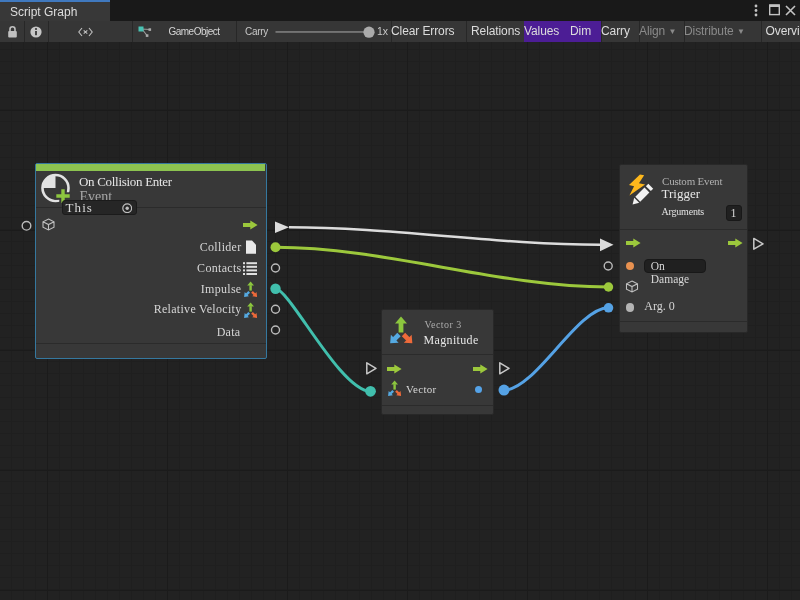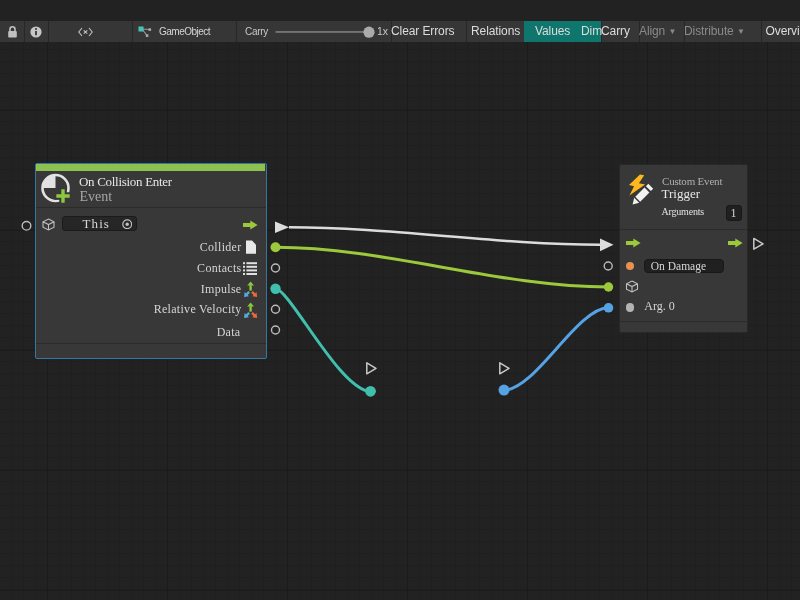--- a/index.html
+++ b/index.html
@@ -10,21 +10,21 @@
 
   
   #tabbar { position:absolute; top:0; left:0; width:800px; height:21px; background:#191919; }
   #tab { position:absolute; top:0; left:0; width:110px; height:21px; background:#383838; border-top:2px solid #4079bf; }
   #tab span { position:absolute; left:10px; top:3px; font-size:12px; color:#dedede; }
 
   
   #toolbar { position:absolute; top:21px; left:0; width:800px; height:21px; background:#363636; }
   .sep { position:absolute; top:0; width:1px; height:21px; background:#272727; }
   .tbtn { position:absolute; top:0; height:21px; line-height:21px; font-size:12px; color:#dcdcdc; letter-spacing:-0.1px; }
-  .tbtn.active { background:#0f766e;padding-left:11px; }
+  .tbtn.active { background:#4c1d95; }
   .tbtn.dim { color:#8a8a8a; }
 
   
   #canvas { position:absolute; top:42px; left:0; width:800px; height:558px;
     background-color:#222222;
     background-image:
       linear-gradient(to right, #1b1b1b 1px, transparent 1px),
       linear-gradient(to bottom, #1b1b1b 1px, transparent 1px),
       linear-gradient(to right, #1f1f1f 1px, transparent 1px),
       linear-gradient(to bottom, #1f1f1f 1px, transparent 1px);
@@ -77,20 +77,37 @@
       </g>
       <g id="flowarrow">
         <path d="M0,3 h7.3 V0.4 L14.6,5 L7.3,9.6 V7 H0 Z" fill="#9cc83c"></path>
       </g>
       <g id="cube13">
         <path d="M6.5,1 L12,3.8 L12,9.2 L6.5,12 L1,9.2 L1,3.8 Z M1,3.8 L6.5,6.6 L12,3.8 M6.5,6.6 L6.5,12" fill="none" stroke="#c0c0c0" stroke-width="1.1"></path>
       </g>
     </defs>
   </svg>
 
+  <div id="tabbar">
+    <div id="tab">
+        <span>Script Graph</span>
+      </div>
+    <svg class="abs" style="left:753px;top:4px" width="6" height="13" viewBox="0 0 6 13">
+      <circle cx="3" cy="2" r="1.4" fill="#c3c3c3"></circle>
+        <circle cx="3" cy="6.5" r="1.4" fill="#c3c3c3"></circle>
+        <circle cx="3" cy="11" r="1.4" fill="#c3c3c3"></circle>
+    </svg>
+    <svg class="abs" style="left:769px;top:4px" width="11" height="12" viewBox="0 0 11 12">
+      <rect x="0.7" y="1" width="9.6" height="9.6" fill="none" stroke="#c3c3c3" stroke-width="1.4"></rect>
+      <rect x="0.7" y="0.6" width="9.6" height="2.4" fill="#c3c3c3"></rect>
+    </svg>
+    <svg class="abs" style="left:785px;top:4.5px" width="11" height="11" viewBox="0 0 11 11">
+      <path d="M1,1 L10,10 M10,1 L1,10" stroke="#c3c3c3" stroke-width="1.6" fill="none"></path>
+    </svg>
+  </div>
 
   <div id="toolbar">
     <div class="sep" style="left:24px"></div>
     <div class="sep" style="left:48px"></div>
     <div class="sep" style="left:132px"></div>
     <div class="sep" style="left:236px"></div>
     <div class="sep" style="left:391px"></div>
     <div class="sep" style="left:465.5px"></div>
     <div class="sep" style="left:524px"></div>
     <div class="sep" style="left:570px"></div>
@@ -109,21 +126,21 @@
     </svg>
     <svg class="abs" style="left:78px;top:6px" width="15" height="10" viewBox="0 0 15 10">
       <path d="M4,1 L0.8,5 L4,9 M11,1 L14.2,5 L11,9 M5.7,3.3 L9.3,6.7 M9.3,3.3 L5.7,6.7" stroke="#c0c0c0" stroke-width="1.1" fill="none"></path>
     </svg>
     <svg class="abs" style="left:138px;top:5px" width="16" height="12" viewBox="0 0 16 12">
       <path d="M4,3 L11.5,3.5 M4,3 L9,9.5" stroke="#9a9a9a" stroke-width="1.2"></path>
       <rect x="0.5" y="0.5" width="5" height="5" fill="#49c3b4"></rect>
       <rect x="10.5" y="2.3" width="2.6" height="2.6" fill="#aaaaaa"></rect>
       <rect x="7.8" y="8.3" width="2.6" height="2.6" fill="#aaaaaa"></rect>
     </svg>
-    <div class="tbtn" style="left:159px;width:70px;text-align:left;font-size:10px;letter-spacing:-0.5px;color:#d5d5d5">GameObject</div>
+    <div class="tbtn" style="left:159px;width:70px;text-align:center;font-size:10px;letter-spacing:-0.5px;color:#d5d5d5">GameObject</div>
     <div class="tbtn" style="left:245px;width:30px;text-align:left;font-size:10px;letter-spacing:-0.3px;color:#c8c8c8">Carry</div>
     <svg class="abs" style="left:274px;top:0" width="114" height="21" viewBox="0 0 114 21">
       <rect x="1.5" y="10.2" width="94" height="1.5" fill="#848484"></rect>
       <circle cx="95" cy="11.2" r="5.6" fill="#ababab"></circle>
       <text x="103" y="14" font-size="10.5" fill="#c8c8c8" font-family="Liberation Sans">1x</text>
     </svg>
     <div class="tbtn" style="left:391px;width:74.5px">Clear Errors</div>
     <div class="tbtn" style="left:471px;width:76px">Relations</div>
     <div class="tbtn active" style="left:524px;width:46px">Values</div>
     <div class="tbtn active" style="left:570px;width:31px">Dim</div>
@@ -142,21 +159,21 @@
       <path d="M14.5,15 L14.5,2 A13,13 0 0 0 1.5,15 Z" fill="#e2e2e2"></path>
       <path d="M19.3,15.3 h5.4 v5 h5 v5.4 h-5 v5 h-5.4 v-5 h-5 v-5.4 h5 Z" fill="#8dc63f" stroke="#383838" stroke-width="2"></path>
     </svg>
     <div class="ntitle" style="left:43.5px;top:11.5px;font-size:13px;letter-spacing:-0.3px;line-height:13px">On Collision Enter</div>
     <div class="nsub" style="left:44px;top:28.5px;font-size:14px;line-height:10.5px">Event</div>
     <div class="hsep" style="top:43.5px"></div>
 
     <svg class="abs" style="left:6px;top:54px" width="13" height="13" viewBox="0 0 13 13">
         <use href="#cube13"></use>
       </svg>
-    <div class="field" style="left:26px;top:52px;width:75px;height:15px;font-size:13px;letter-spacing:1.1px;line-height:14px;padding-left:20px">This
+    <div class="field" style="left:26px;top:36px;width:75px;height:15px;font-size:13px;letter-spacing:1.1px;line-height:14px;padding-left:3px">This
       <svg class="abs" style="right:3.5px;top:2px" width="10.5" height="10.5" viewBox="0 0 10.5 10.5">
         <circle cx="5.2" cy="5.2" r="4.4" fill="none" stroke="#bfbfbf" stroke-width="1.2"></circle>
         <circle cx="5.2" cy="5.2" r="1.7" fill="#bfbfbf"></circle>
       </svg>
     </div>
     <svg class="abs" style="left:207.5px;top:56px" width="15" height="10" viewBox="0 0 15 10">
         <use href="#flowarrow"></use>
       </svg>
 
     <div class="rowlabel" style="right:24px;top:77.5px">Collider</div>
@@ -185,20 +202,41 @@
 
     <div class="rowlabel" style="right:24px;top:139.7px">Relative Velocity</div>
     <svg class="abs" style="left:207.5px;top:138.2px" width="15" height="16" viewBox="0 0 15 16">
         <use href="#v3small"></use>
       </svg>
 
     <div class="rowlabel" style="right:25px;top:162px">Data</div>
     <div class="hsep" style="top:179px"></div>
   </div>
 
+  <div class="node" id="nodeB" style="left:381px;top:309px;width:112.5px;height:106px">
+    <svg class="abs" style="left:4px;top:5px" width="31" height="32" viewBox="0 0 31 32">
+        <use href="#v3big"></use>
+      </svg>
+    <div class="nsub" style="left:42.5px;top:9.5px;font-size:10px;letter-spacing:0.45px;line-height:10px;color:#ababab">Vector 3</div>
+    <div class="ntitle" style="left:41.5px;top:23.5px;font-size:12px;letter-spacing:0.35px;line-height:12px">Magnitude</div>
+    <div class="hsep" style="top:43.5px"></div>
+    <svg class="abs" style="left:5px;top:53.5px" width="15" height="10" viewBox="0 0 15 10">
+        <use href="#flowarrow"></use>
+      </svg>
+    <svg class="abs" style="left:90.5px;top:53.5px" width="15" height="10" viewBox="0 0 15 10">
+        <use href="#flowarrow"></use>
+      </svg>
+
+    <svg class="abs" style="left:5px;top:70px" width="15" height="16" viewBox="0 0 15 16">
+        <use href="#v3small"></use>
+      </svg>
+    <div class="rowlabel" style="left:24px;top:72.5px;font-size:11px;letter-spacing:0.3px">Vector</div>
+    <div class="abs" style="left:93.2px;top:75.8px;width:7.2px;height:7.2px;border-radius:50%;background:#55a3e8"></div>
+    <div class="hsep" style="top:95px"></div>
+  </div>
 
   <div class="node" id="nodeC" style="left:618.5px;top:164px;width:129.5px;height:168.5px">
     <svg class="abs" style="left:5px;top:9px" width="31" height="33" viewBox="0 0 31 33">
       <g transform="translate(2,0) rotate(13 10 11)">
         <path d="M10.5,0 L2.2,12.8 h5.2 L5,23 L17.8,8.8 h-6.3 L14.8,0 Z" fill="#fdb71c"></path>
       </g>
       <path d="M7.6,30.4 L9.2,23.8 L14.2,28.8 Z" fill="#f2f2f2"></path>
       <path d="M10.3,22.8 L19.5,13.6 L24.4,18.5 L15.2,27.7 Z" fill="#f2f2f2"></path>
       <path d="M20.9,12.2 L23.3,9.8 L28.2,14.7 L25.8,17.1 Z" fill="#f2f2f2"></path>
     </svg>
@@ -209,21 +247,21 @@
     <div class="hsep" style="top:63.5px"></div>
 
     <svg class="abs" style="left:6.5px;top:72.5px" width="15" height="10" viewBox="0 0 15 10">
         <use href="#flowarrow"></use>
       </svg>
     <svg class="abs" style="left:108px;top:72.5px" width="15" height="10" viewBox="0 0 15 10">
         <use href="#flowarrow"></use>
       </svg>
 
     <div class="abs" style="left:6.2px;top:96.7px;width:8.6px;height:8.6px;border-radius:50%;background:#e89150"></div>
-    <div class="field" style="left:24.8px;top:93.5px;width:80px;height:14.5px;background:#202020;border-color:#181818;border-radius:4px;font-size:11.5px;line-height:12.5px;padding:0.5px 0 0 5.5px">On Damage</div>
+    <div class="field" style="left:24.8px;top:93.5px;width:62px;height:14.5px;background:#202020;border-color:#181818;border-radius:4px;font-size:11.5px;line-height:12.5px;padding:0.5px 0 0 5.5px">On Damage</div>
 
     <svg class="abs" style="left:5px;top:115px" width="14" height="13" viewBox="0 0 13 13">
         <use href="#cube13"></use>
       </svg>
 
     <div class="abs" style="left:6.3px;top:138.3px;width:8.4px;height:8.4px;border-radius:50%;background:#b4b4b4"></div>
     <div class="rowlabel" style="left:24.8px;top:135px;letter-spacing:0">Arg. 0</div>
     <div class="hsep" style="top:155.5px"></div>
   </div>
 

